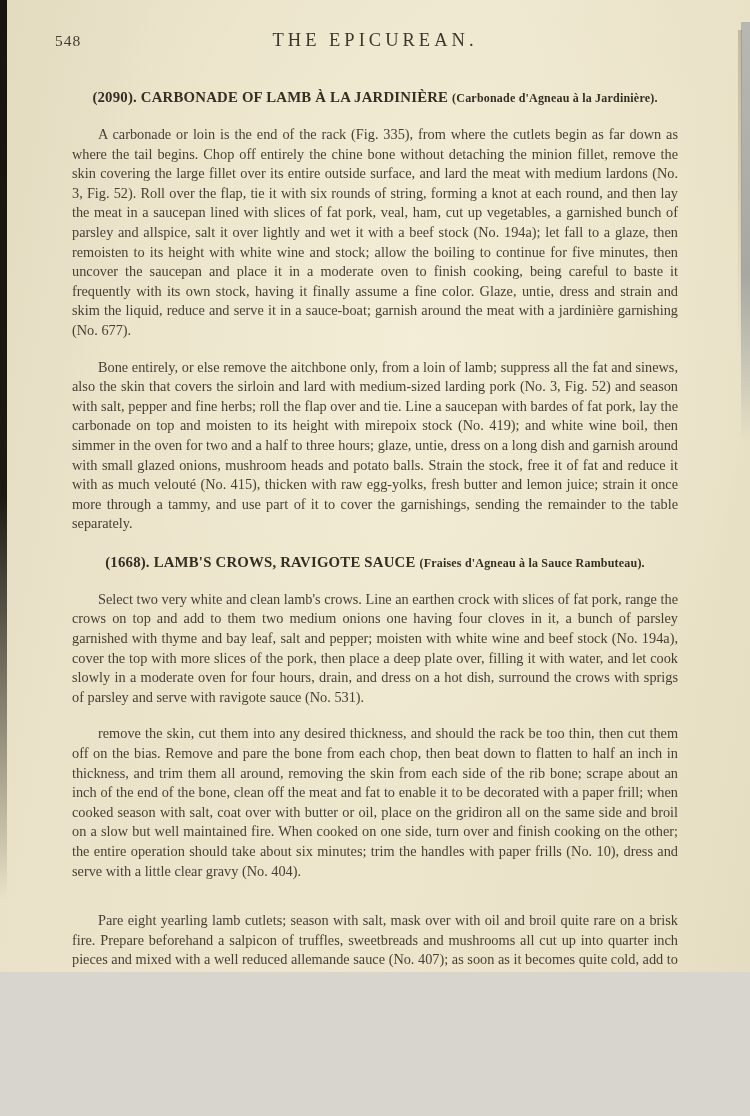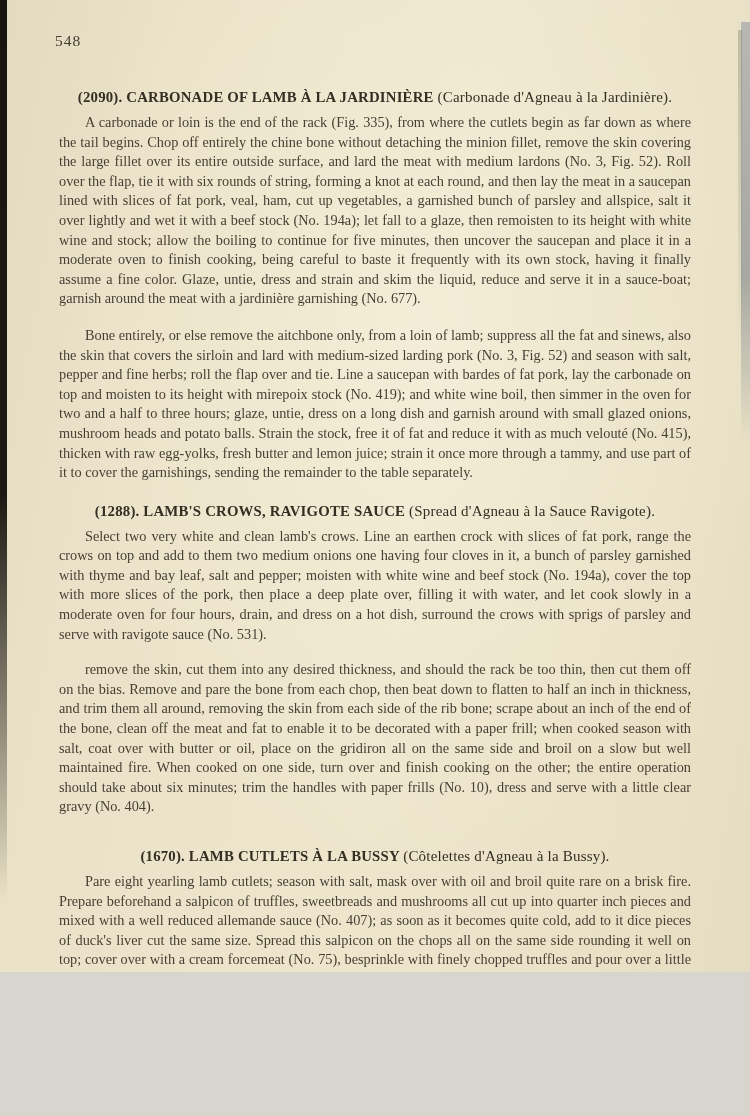--- a/index.html
+++ b/index.html
@@ -46,24 +46,24 @@
 
   .recipe-heading {
     text-align:center;
     margin:0 0 6px 0;
     font-weight:bold;
     font-size:14.8px;
     color:#352e23;
     letter-spacing:0.2px;
     line-height:19px;
   }
-  .heading-fr { font-size:15px; font-weight:normal; }
+  .heading-fr { font-size:12px; font-weight:bold; }
 
   p.body {
-    margin:4px;
+    margin:17px;
     text-align:justify;
     text-indent:26px;
     font-size:14.3px;
     line-height:19.6px;
     color:#473f33;
   }
 
   section { margin-top:15px; }
   #sec-1666 { margin-top:0; }
   #sec-1667 { margin-top:17px; }
@@ -95,41 +95,41 @@
 
 <div class="page">
   <div class="edge-left"></div>
   <div class="edge-right"></div>
   <div class="edge-right-shadow"></div>
 
   <div class="content">
 
     <div class="page-header">
       <span class="page-number">548</span>
+      <div class="page-title">THE EPICUREAN.</div>
     </div>
 
     <section id="sec-1666">
       <h3 class="recipe-heading"><span>(2090). CARBONADE OF LAMB À LA JARDINIÈRE</span> <span class="heading-fr">(Carbonade d'Agneau à la Jardinière).</span></h3>
       <p class="body">A carbonade or loin is the end of the rack (Fig. 335), from where the cutlets begin as far down as where the tail begins.  Chop off entirely the chine bone without detaching the minion fillet, remove the skin covering the large fillet over its entire outside surface, and lard the meat with medium lardons (No. 3, Fig. 52).  Roll over the flap, tie it with six rounds of string, forming a knot at each round, and then lay the meat in a saucepan lined with slices of fat pork, veal, ham, cut up vegetables, a garnished bunch of parsley and allspice, salt it over lightly and wet it with a beef stock (No. 194a); let fall to a glaze, then remoisten to its height with white wine and stock; allow the boiling to continue for five minutes, then uncover the saucepan and place it in a moderate oven to finish cooking, being careful to baste it frequently with its own stock, having it finally assume a fine color. Glaze, untie, dress and strain and skim the liquid, reduce and serve it in a sauce-boat; garnish around the meat with a jardinière garnishing (No. 677).</p>
     </section>
 
     <section id="sec-1667">
       <p class="body">Bone entirely, or else remove the aitchbone only, from a loin of lamb; suppress all the fat and sinews, also the skin that covers the sirloin and lard with medium-sized larding pork (No. 3, Fig. 52) and season with salt, pepper and fine herbs; roll the flap over and tie.  Line a saucepan with bardes of fat pork, lay the carbonade on top and moisten to its height with mirepoix stock (No. 419); and white wine boil, then simmer in the oven for two and a half to three hours; glaze, untie, dress on a long dish and garnish around with small glazed onions, mushroom heads and potato balls.  Strain the stock, free it of fat and reduce it with as much velouté (No. 415), thicken with raw egg-yolks, fresh butter and lemon juice; strain it once more through a tammy, and use part of it to cover the garnishings, sending the remainder to the table separately.</p>
     </section>
 
     <section id="sec-1668">
-      <h3 class="recipe-heading"><span>(1288). LAMB'S CROWS, RAVIGOTE SAUCE</span> <span class="heading-fr">(Spread d'Agneau à la Sauce Ravigote).</span></h3>
+      <h3 class="recipe-heading"><span>(1668). LAMB'S CROWS, RAVIGOTE SAUCE</span> <span class="heading-fr">(Fraises d'Agneau à la Sauce Rambuteau).</span></h3>
       <p class="body">Select two very white and clean lamb's crows.  Line an earthen crock with slices of fat pork, range the crows on top and add to them two medium onions one having four cloves in it, a bunch of parsley garnished with thyme and bay leaf, salt and pepper; moisten with white wine and beef stock (No. 194a), cover the top with more slices of the pork, then place a deep plate over, filling it with water, and let cook slowly in a moderate oven for four hours, drain, and dress on a hot dish, surround the crows with sprigs of parsley and serve with ravigote sauce (No. 531).</p>
     </section>
 
     <section id="sec-1669">
       <p class="body">
         <span>remove the skin, cut them into any desired thickness, and should the rack be too thin, then cut them off on the bias.  Remove and pare the bone from each chop, then beat down to flatten to half an inch in thickness, and trim them all around, removing the skin from each side of the rib bone; scrape about an inch of the end of the bone, clean off the meat and fat to enable it to be decorated with a paper frill; when cooked season with salt, coat over with butter or oil, place on the gridiron all on the same side and broil on a slow but well maintained fire.  When cooked on one side, turn over and finish cooking on the other; the entire operation should take about six minutes; trim the handles with paper frills (No. 10), dress and serve with a little clear gravy (No. 404).</span>
       </p>
     </section>
 
     <section id="sec-1670">
-      <h3 class="recipe-heading"><span>(1670). LAMB CUTLETS À LA BUSSY</span> <span class="heading-fr">(Côtelettes d'Agneau à la Bussy).</span></h3>
       <p class="body">Pare eight yearling lamb cutlets; season with salt, mask over with oil and broil quite rare on a brisk fire.  Prepare beforehand a salpicon of truffles, sweetbreads and mushrooms all cut up into quarter inch pieces and mixed with a well reduced allemande sauce (No. 407); as soon as it becomes quite cold, add to it dice pieces of duck's liver cut the same size.  Spread this salpicon on the chops all on the same side rounding it well on top; cover over with a cream forcemeat (No. 75), besprinkle with finely chopped truffles and pour over a little melted butter.  Place the chops in a slack oven to heat the salpicon, trim the bone handles, dress the chops flat on a light béchamel and cream sauce (No. 411).  Serve with some of the same sauce in a separate sauce-boat.</p>
     </section>
 
   </div>
 </div>
 
 </body></html>

